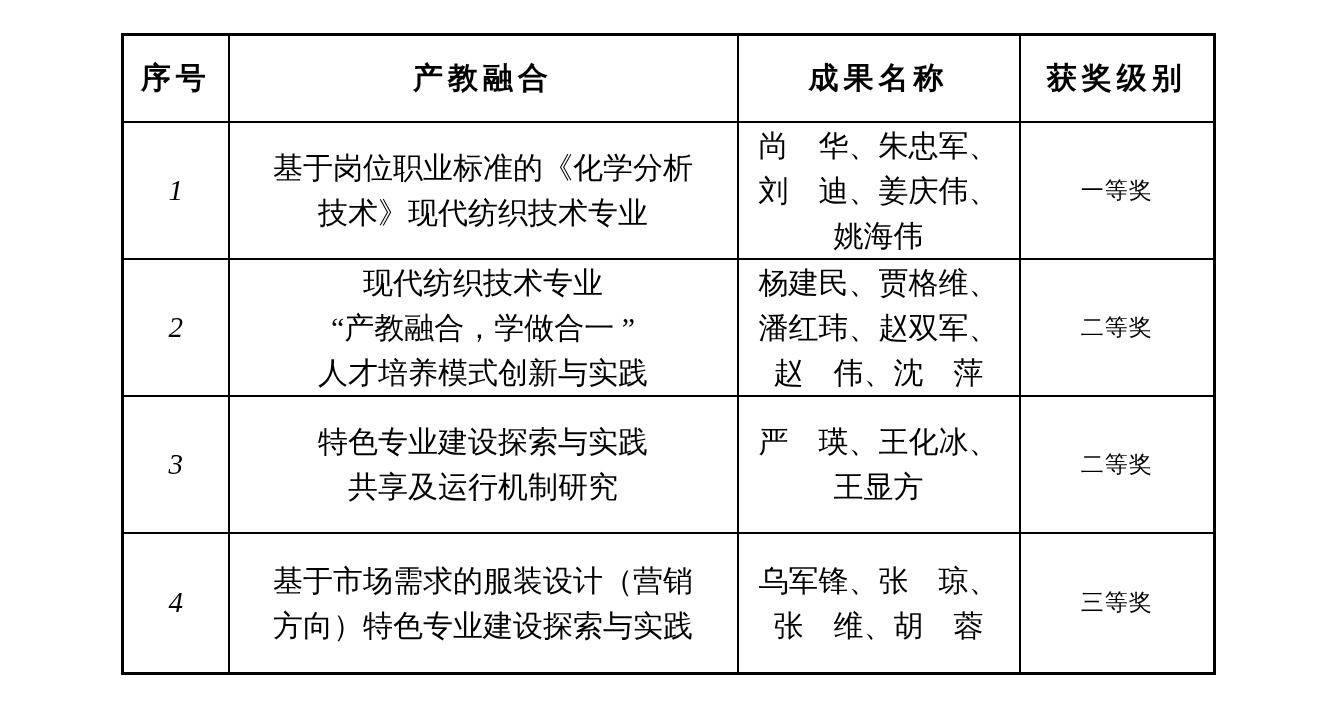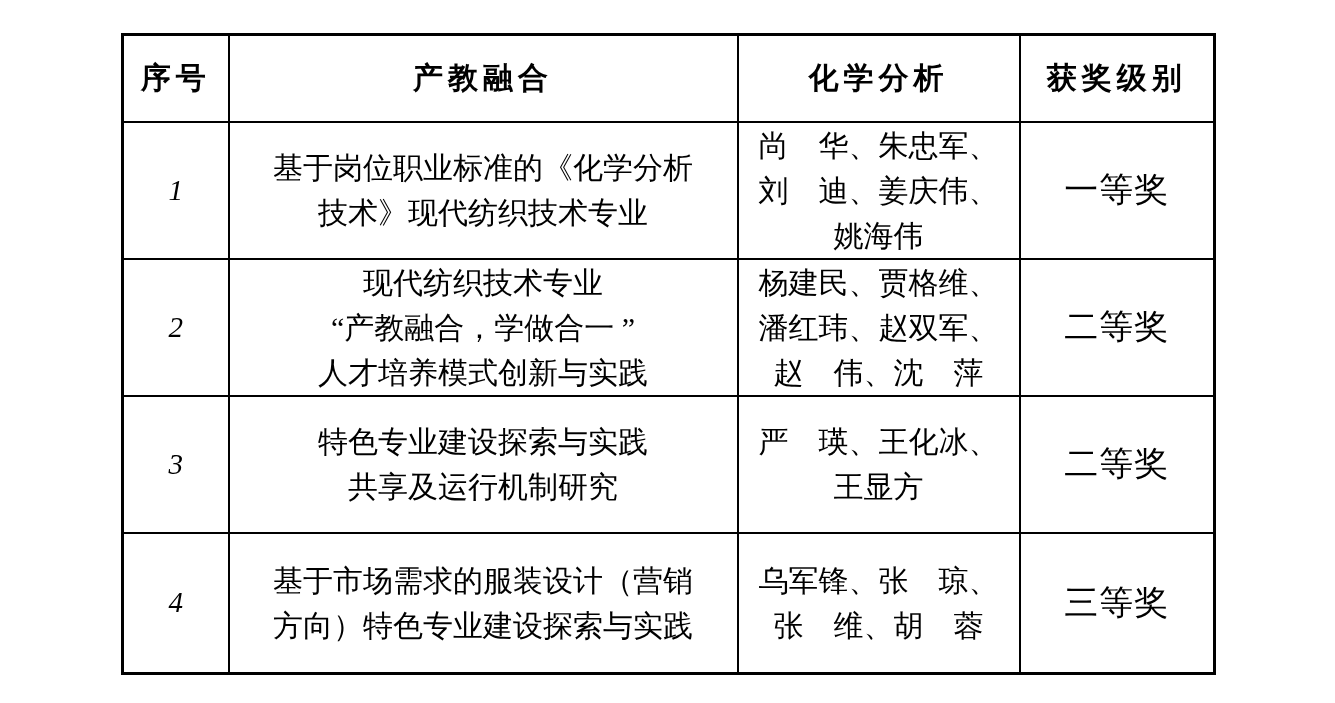--- a/index.html
+++ b/index.html
@@ -49,40 +49,40 @@
     font-size: 29px;
     font-style: italic;
     font-weight: normal;
   }
   td.name, td.people {
     font-size: 30px;
     line-height: 45px;
     white-space: pre-line;
   }
   td.award {
-    font-size: 34px;
+    font-size: 23px;
     letter-spacing: 1px;
   }
 </style>
 </head>
 <body>
 
 <div class="page">
   <table class="awards-table">
     <colgroup>
       <col style="width:106px">
       <col style="width:509px">
       <col style="width:282px">
       <col style="width:195px">
     </colgroup>
     <thead>
       <tr>
         <th>序号</th>
         <th>产教融合</th>
-        <th>化学分析</th>
+        <th>成果名称</th>
         <th>获奖级别</th>
       </tr>
     </thead>
     <tbody>
       <tr class="r1">
         <td class="num">1</td>
         <td class="name">基于岗位职业标准的《化学分析
 技术》现代纺织技术专业</td>
         <td class="people">尚　华、朱忠军、
 刘　迪、姜庆伟、

